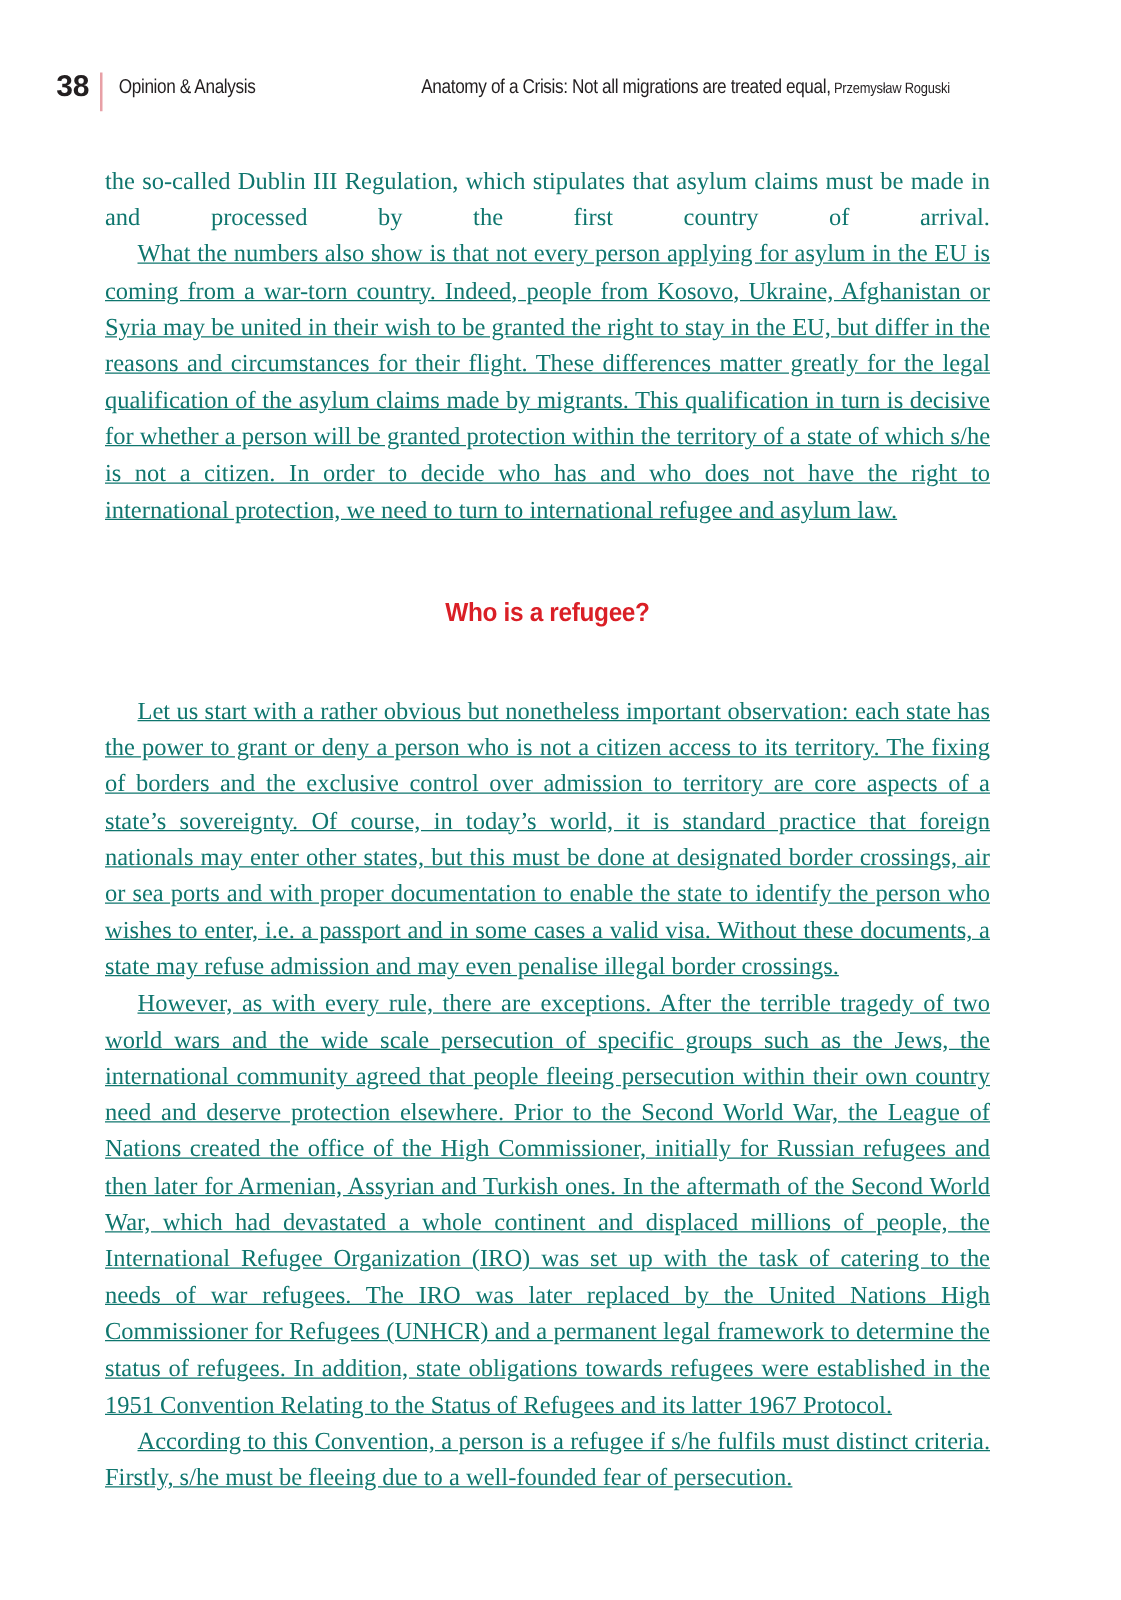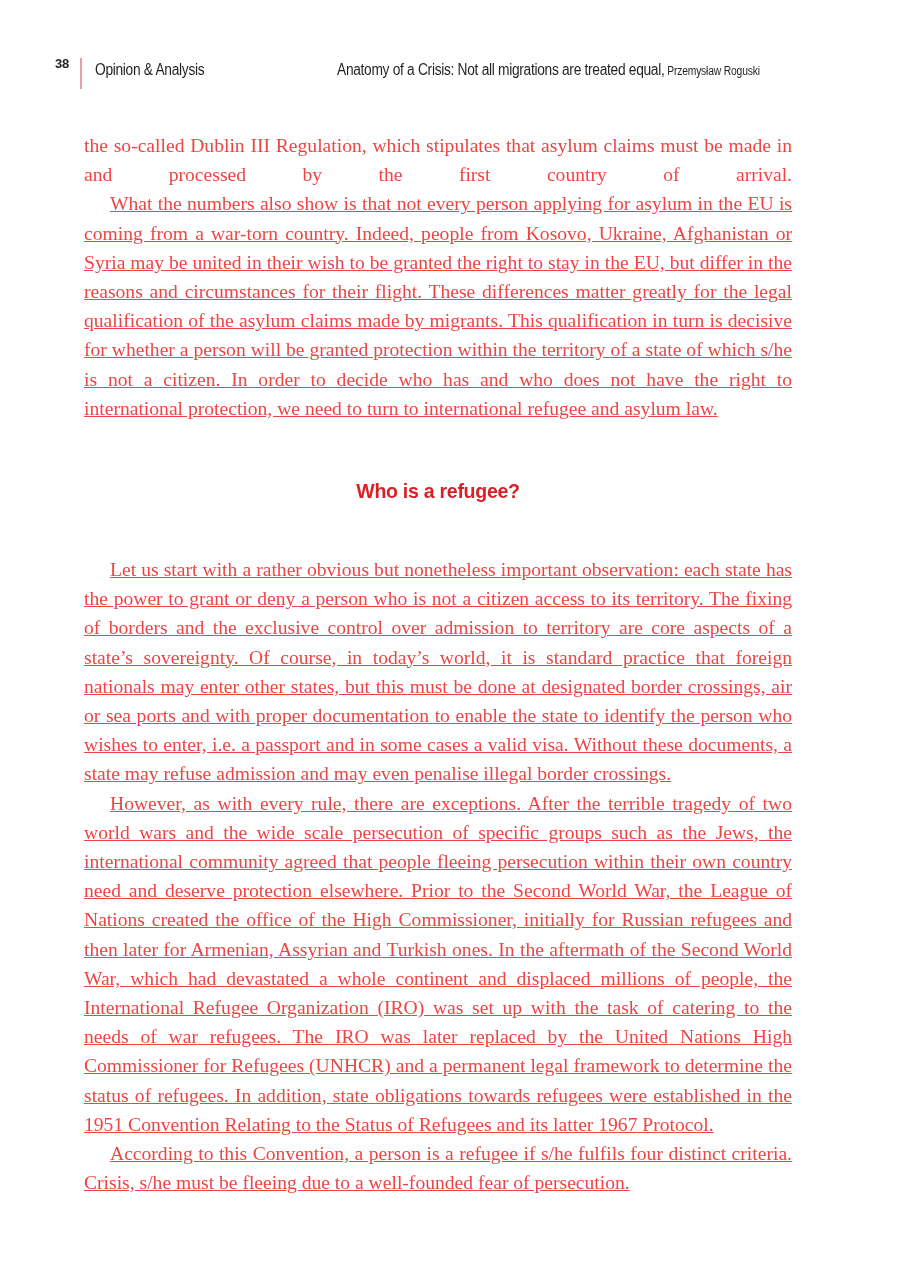--- a/index.html
+++ b/index.html
@@ -24,24 +24,24 @@
     top: 56px;
     width: 897px;
     height: 36px;
   }
 
   .folio {
     position: absolute;
     left: 45px;
     top: 0;
     width: 34px;
-    text-align: center;
+    text-align: left;
     font-family: "Liberation Sans", sans-serif;
     font-weight: bold;
-    font-size: 13px;
+    font-size: 24px;
     color: #231f20;
     letter-spacing: -0.2px;
   }
 
   .header-rule {
     position: absolute;
     left: 80px;
     top: 2px;
     width: 2px;
     height: 31px;
@@ -85,21 +85,21 @@
     left: 84px;
     top: 131px;
     width: 708px;
   }
 
   p.body {
     margin: 0;
     font-family: "Liberation Serif", serif;
     font-size: 19.6px;
     line-height: 29.2px;
-    color: #ef4444;
+    color: #0f766e;
     text-align: justify;
     text-justify: inter-word;
     hyphens: manual;
     -webkit-hyphens: manual;
   }
 
   p.body.indent {
     text-indent: 26px;
     text-decoration: underline;
   }
@@ -145,16 +145,16 @@
     <div class="gap-before-heading"></div>
 
     <h2 class="section-heading">Who is a refugee?</h2>
 
     <div class="gap-after-heading"></div>
 
     <p class="body indent">Let us start with a rather obvious but nonetheless important observation: each state has the power to grant or deny a person who is not a citizen access to its ter­ritory. The fixing of borders and the exclusive control over admission to territory are core aspects of a state’s sovereignty. Of course, in today’s world, it is standard practice that foreign nationals may enter other states, but this must be done at designated border crossings, air or sea ports and with proper documentation to enable the state to identify the person who wishes to enter, i.e. a passport and in some cases a valid visa. Without these documents, a state may refuse admission and may even penalise illegal border crossings.</p>
 
     <p class="body indent">However, as with every rule, there are exceptions. After the terrible tragedy of two world wars and the wide scale persecution of specific groups such as the Jews, the international community agreed that people fleeing persecution within their own country need and deserve protection elsewhere. Prior to the Second World War, the League of Nations created the office of the High Commissioner, initially for Russian refugees and then later for Armenian, Assyrian and Turkish ones. In the aftermath of the Second World War, which had devastated a whole continent and displaced millions of people, the International Refugee Organization (IRO) was set up with the task of catering to the needs of war refugees. The IRO was later replaced by the United Nations High Commissioner for Refugees (UNHCR) and a permanent legal framework to determine the status of refugees. In addition, state obligations towards refugees were established in the 1951 Convention Relating to the Status of Refugees and its latter 1967 Protocol.</p>
 
-    <p class="body indent">According to this Convention, a person is a refugee if s/he fulfils four distinct criteria. Crisis, s/he must be fleeing due to a well-founded fear of persecution.</p>
+    <p class="body indent">According to this Convention, a person is a refugee if s/he fulfils must distinct criteria. Firstly, s/he must be fleeing due to a well-founded fear of persecution.</p>
 
   </div>
 </div>
 
 </body></html>

